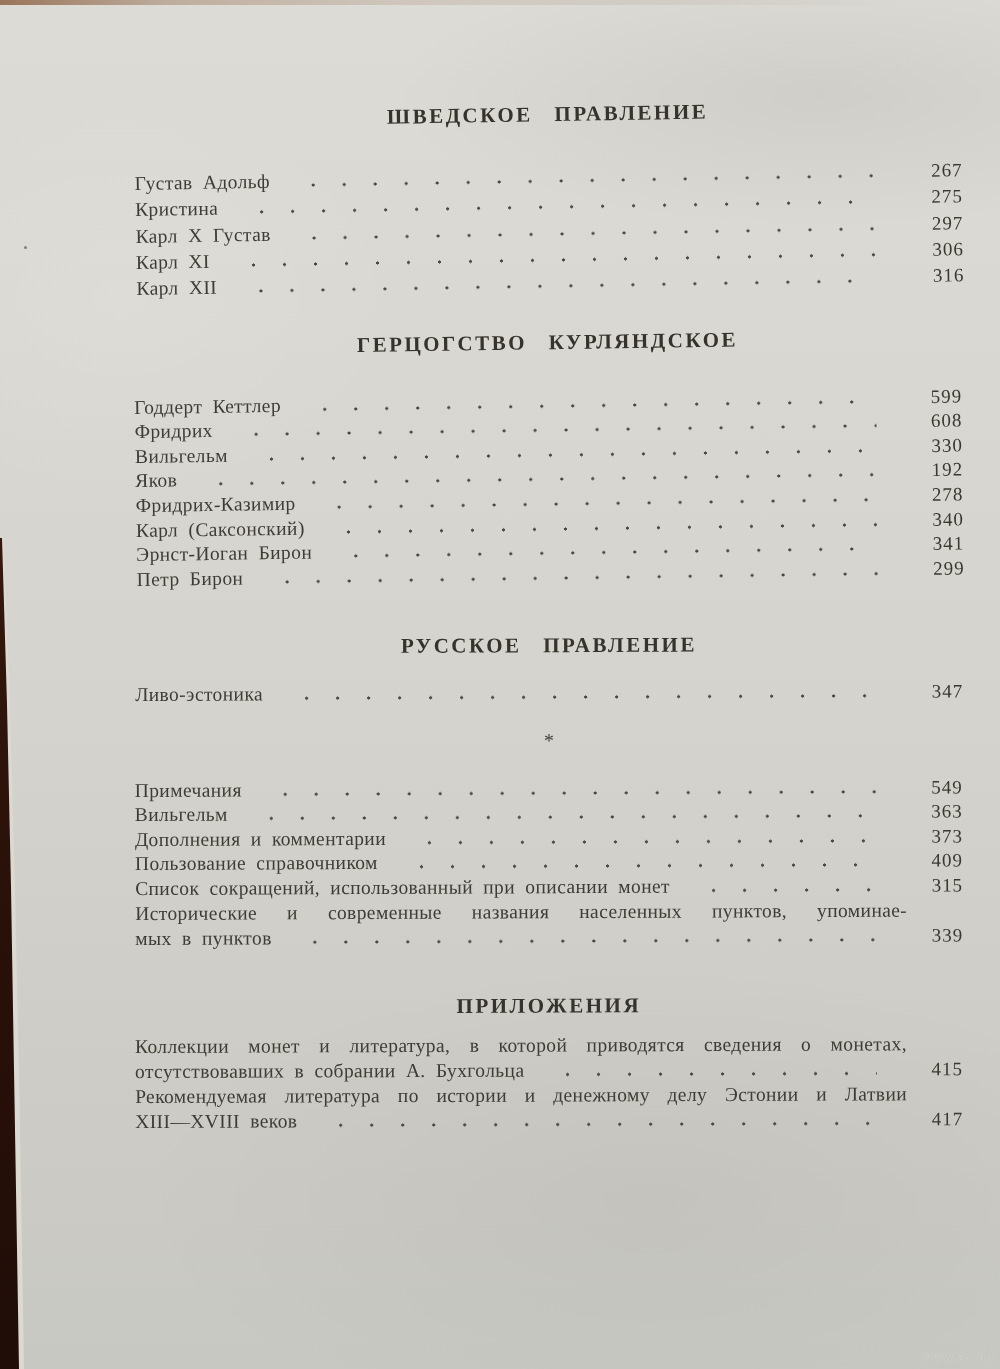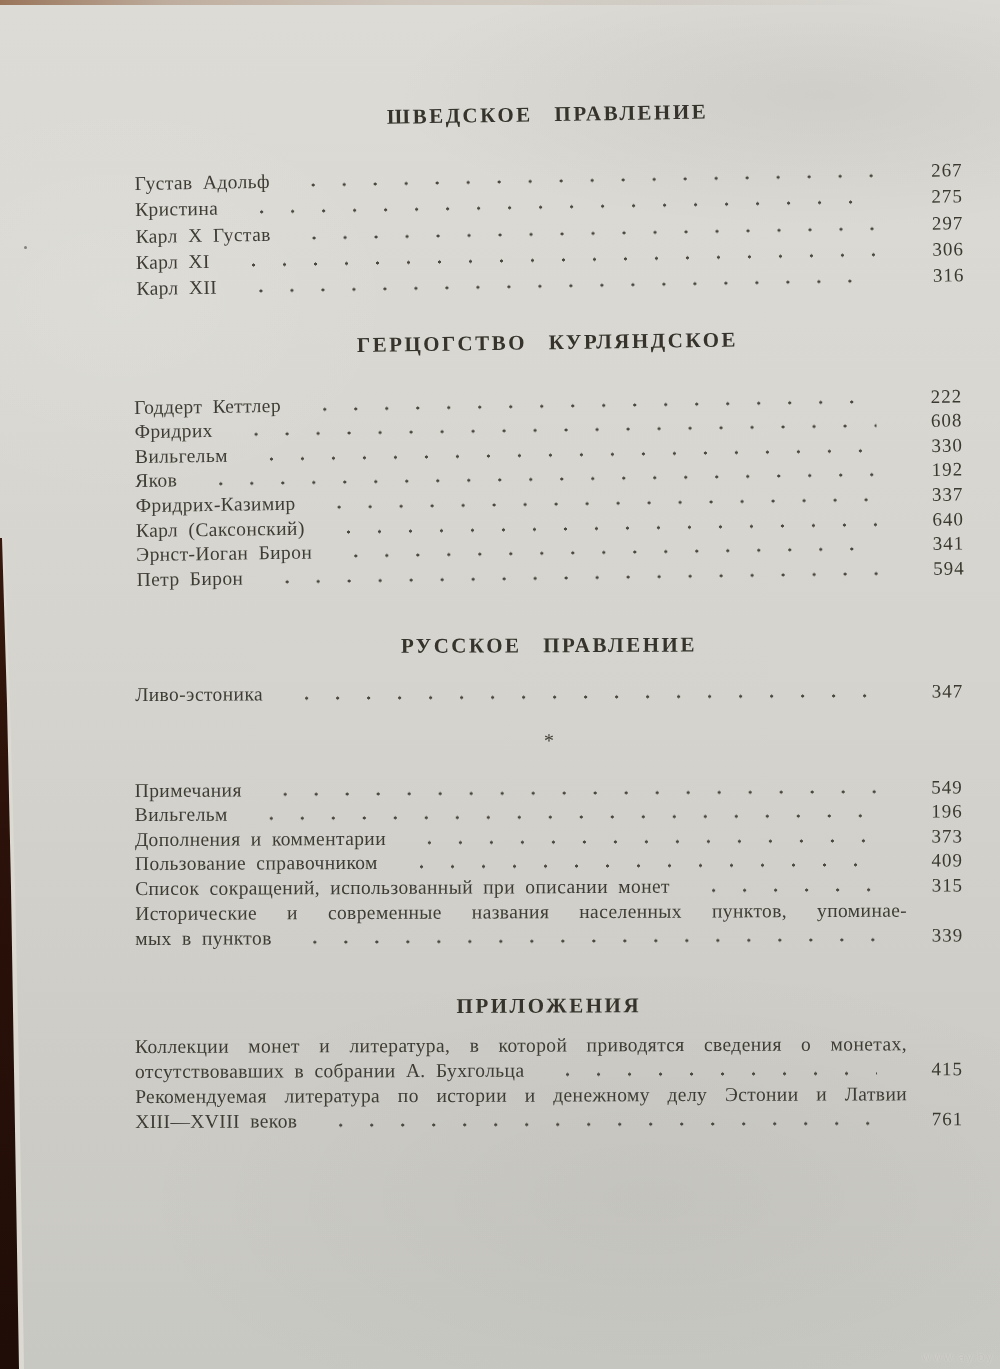--- a/index.html
+++ b/index.html
@@ -112,56 +112,56 @@
         </div>
       </div>
     </section>
 
     <section class="block tilt-b" style="top:335px;">
       <h2 class="heading">ГЕРЦОГСТВО КУРЛЯНДСКОЕ</h2>
       <div class="list lh24 gap-b">
         <div class="row">
           <span class="lbl">Годдерт Кеттлер</span>
           <span class="leader"></span>
-          <span class="num">222</span>
+          <span class="num">599</span>
         </div>
         <div class="row">
           <span class="lbl">Фридрих</span>
           <span class="leader"></span>
           <span class="num">608</span>
         </div>
         <div class="row">
           <span class="lbl">Вильгельм</span>
           <span class="leader"></span>
           <span class="num">330</span>
         </div>
         <div class="row">
           <span class="lbl">Яков</span>
           <span class="leader"></span>
           <span class="num">192</span>
         </div>
         <div class="row">
           <span class="lbl">Фридрих-Казимир</span>
           <span class="leader"></span>
-          <span class="num">337</span>
+          <span class="num">278</span>
         </div>
         <div class="row">
           <span class="lbl">Карл (Саксонский)</span>
           <span class="leader"></span>
-          <span class="num">640</span>
+          <span class="num">340</span>
         </div>
         <div class="row">
           <span class="lbl">Эрнст-Иоган Бирон</span>
           <span class="leader"></span>
           <span class="num">341</span>
         </div>
         <div class="row">
           <span class="lbl">Петр Бирон</span>
           <span class="leader"></span>
-          <span class="num">594</span>
+          <span class="num">299</span>
         </div>
       </div>
     </section>
 
     <section class="block tilt-c" style="top:634px;">
       <h2 class="heading">РУССКОЕ ПРАВЛЕНИЕ</h2>
       <div class="list lh24 gap-c">
         <div class="row">
           <span class="lbl">Ливо-эстоника</span>
           <span class="leader"></span>
@@ -175,21 +175,21 @@
     <section class="block tilt-c" style="top:778px;">
       <div class="list lh24">
         <div class="row">
           <span class="lbl">Примечания</span>
           <span class="leader"></span>
           <span class="num">549</span>
         </div>
         <div class="row">
           <span class="lbl">Вильгельм</span>
           <span class="leader"></span>
-          <span class="num">196</span>
+          <span class="num">363</span>
         </div>
         <div class="row">
           <span class="lbl">Дополнения и комментарии</span>
           <span class="leader"></span>
           <span class="num">373</span>
         </div>
         <div class="row">
           <span class="lbl">Пользование справочником</span>
           <span class="leader"></span>
           <span class="num">409</span>
@@ -214,21 +214,21 @@
         <div class="para-line">Коллекции монет и литература, в которой приводятся сведения о монетах,</div>
         <div class="row">
           <span class="lbl">отсутствовавших в собрании А. Бухгольца</span>
           <span class="leader"></span>
           <span class="num">415</span>
         </div>
         <div class="para-line">Рекомендуемая литература по истории и денежному делу Эстонии и Латвии</div>
         <div class="row">
           <span class="lbl">XIII—XVIII веков</span>
           <span class="leader"></span>
-          <span class="num">761</span>
+          <span class="num">417</span>
         </div>
       </div>
     </section>
 
   </div>
 
   <div class="edge-light"></div>
   <div class="corner-wedge"></div>
   <div class="top-edge"></div>
   <div class="speck"></div>

